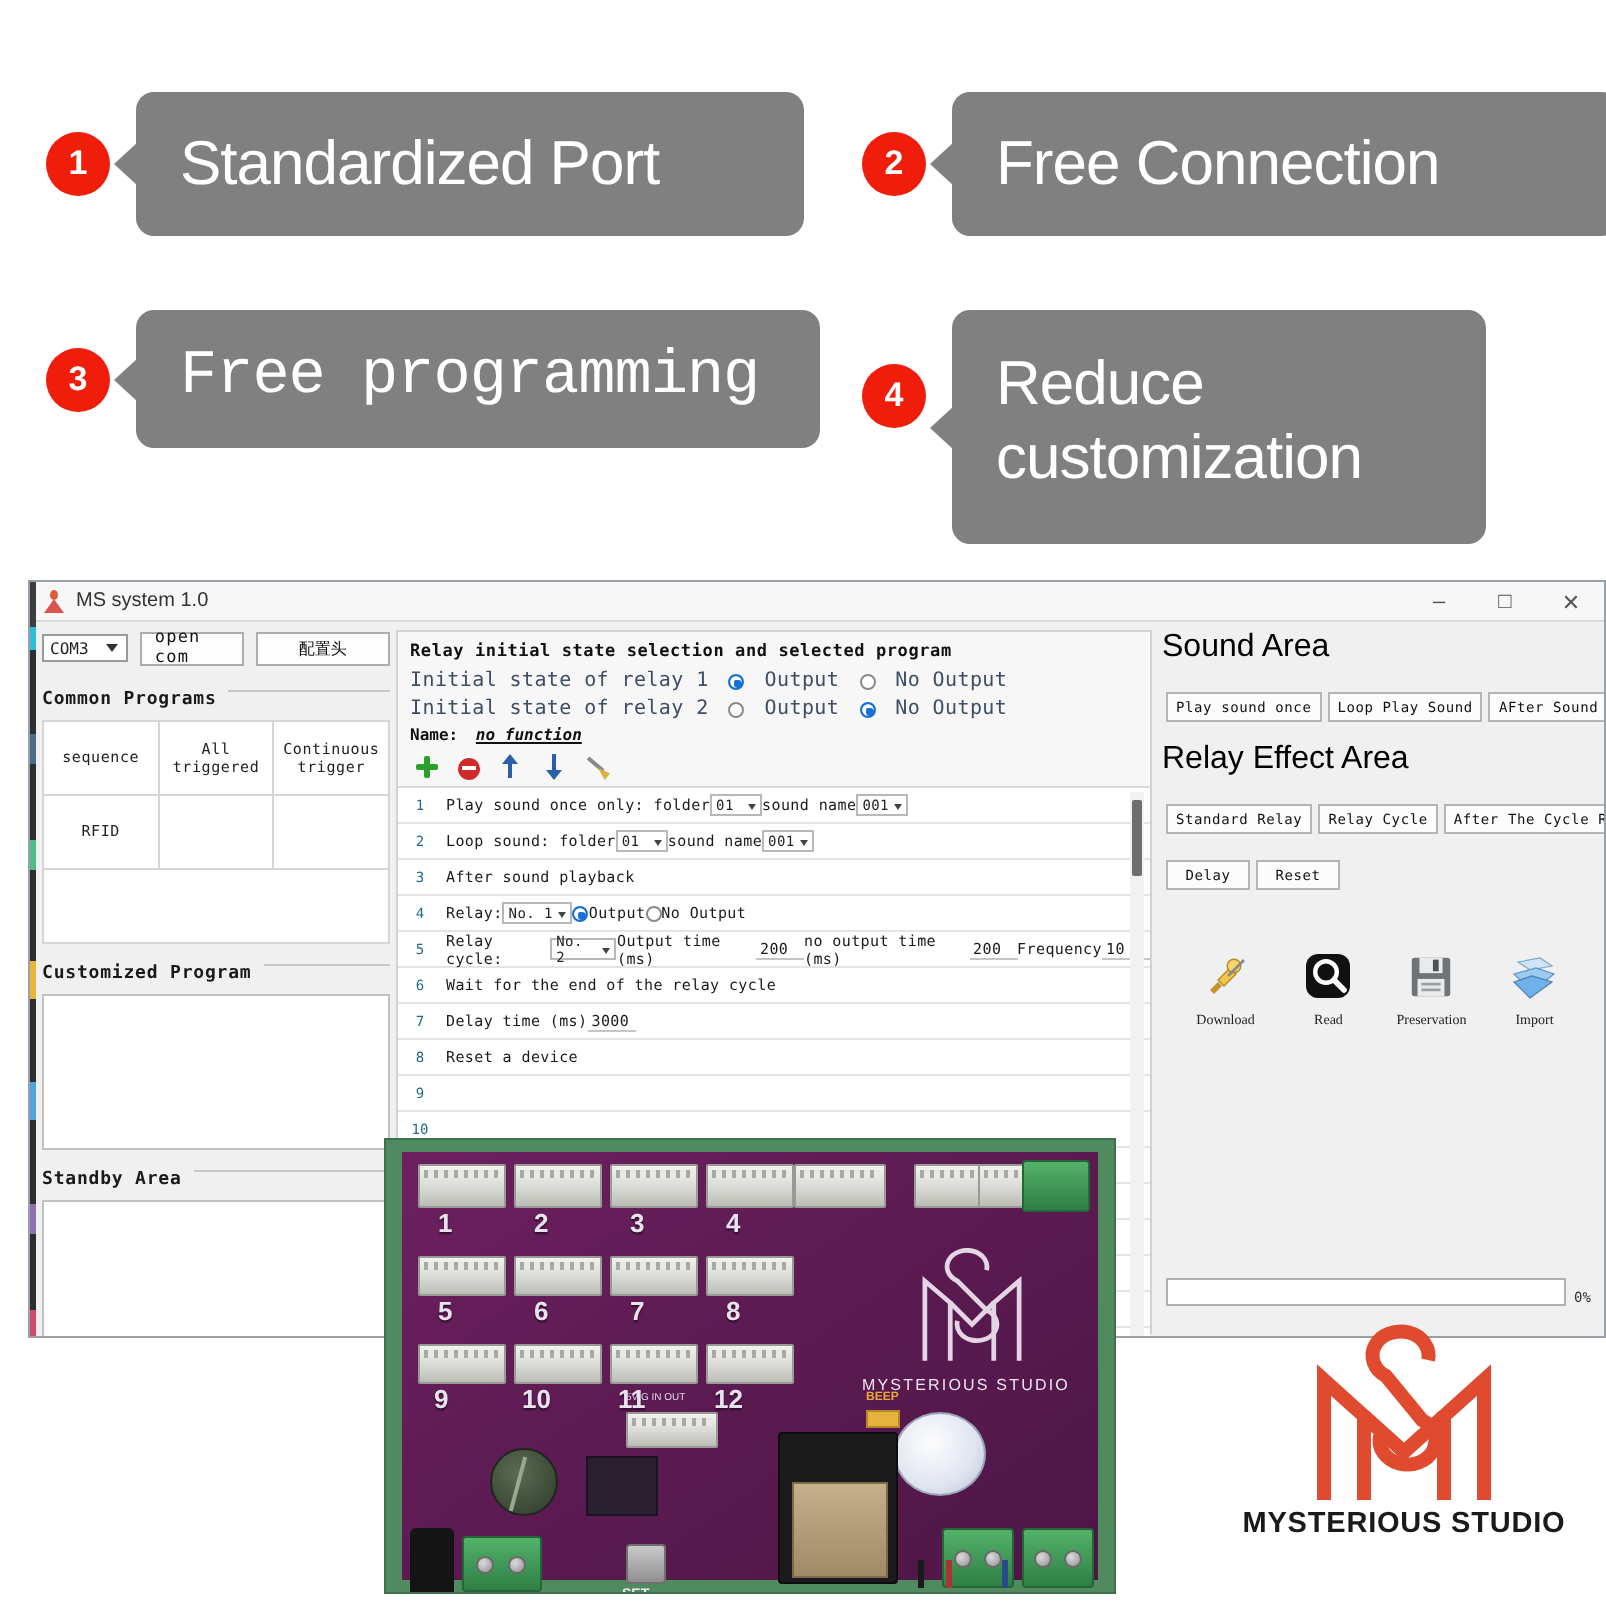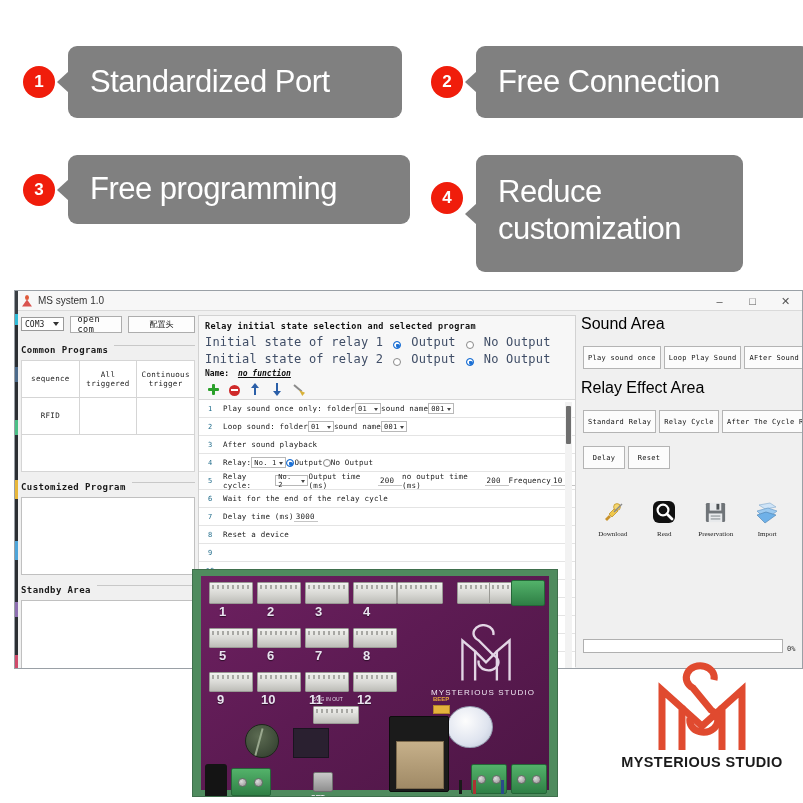--- a/index.html
+++ b/index.html
@@ -31,21 +31,21 @@
   .fbox::before {
     content:""; position:absolute; left:-11px; top:50%; margin-top:-11px;
     border-top:11px solid transparent; border-bottom:11px solid transparent;
     border-right:12px solid #808080;
   }
   #feat1 { left:24px;  top:46px; }
   #feat1 .fbox { width:334px; height:72px; }
   #feat2 { left:432px; top:46px; }
   #feat2 .fbox { width:334px; height:72px; }
   #feat3 { left:24px;  top:155px; }
-  #feat3 .fbox { width:342px; height:69px; }
+  #feat3 .fbox { width:342px; height:69px;font-family:Liberation Mono, monospace; }
   #feat4 { left:432px; top:155px; align-items:flex-start; }
   #feat4 .fnum { margin-top:28px; }
   #feat4 .fbox { width:267px; height:117px; display:block; padding:19px 22px; }
 
   
   #app {
     position:absolute; left:14px; top:290px; width:789px; height:379px;
     background:#f0f0f0; border:1px solid #9aa0a6; overflow:hidden;
   }
   
@@ -132,22 +132,22 @@
   #centercol {
     position:absolute; left:183px; top:4px; width:378px; height:352px;
     background:#f7f7f7; border:1px solid #d2d2d2;
   }
   #center-head { padding:5px 6px 2px 6px; }
   .ctitle {
     font-size:8.5px; font-weight:bold; color:#111;
     font-family:"DejaVu Sans Mono", monospace; letter-spacing:0.3px; margin-bottom:4px;
   }
   .initrow {
-    font-size:12px; color:#3f4d66; font-family:"DejaVu Sans Mono", monospace;
-    display:flex; align-items:flex-end; gap:10px; margin-bottom:3px; letter-spacing:0.2px;
+    font-size:10px; color:#3f4d66; font-family:"DejaVu Sans Mono", monospace;
+    display:flex; align-items:center; gap:10px; margin-bottom:3px; letter-spacing:0.2px;
   }
   .radio {
     width:8px; height:8px; border-radius:50%; border:1px solid #8a8a8a;
     background:#fff; display:inline-block; position:relative; flex:0 0 auto;
   }
   .radio.on { border-color:#1a6fd4; background:#1a6fd4; box-shadow:inset 0 0 0 2px #fff; }
   .radio.on::after {
     content:""; position:absolute; left:2px; top:2px; width:4px; height:4px;
     border-radius:50%; background:#1a6fd4;
   }
@@ -228,21 +228,21 @@
     position:absolute; right:3px; top:2px; width:7px; height:285px; background:#f2f2f2;
   }
   #listthumb {
     position:absolute; left:1px; top:4px; width:5px; height:38px;
     background:#6e6e6e; border-radius:1px;
   }
 
   
   #rightcol { position:absolute; left:566px; top:4px; width:218px; height:352px; }
   .rbtn {
-    height:23px; background:#fcfcfc; border:1px solid #b4b4b4;
+    height:15px; background:#fcfcfc; border:1px solid #b4b4b4;
     font-size:7px; color:#111; display:inline-flex; align-items:center;
     justify-content:center; padding:0 4px; white-space:nowrap;
     font-family:"DejaVu Sans Mono", monospace; letter-spacing:0.3px;
   }
   .rbtnrow { display:flex; gap:3px; margin:13px 0 10px 2px; }
   .rgroup { position:relative; margin-bottom:5px; }
 
   #actionbar {
     display:flex; justify-content:space-around; align-items:flex-end;
     margin-top:28px; padding:0 6px;

